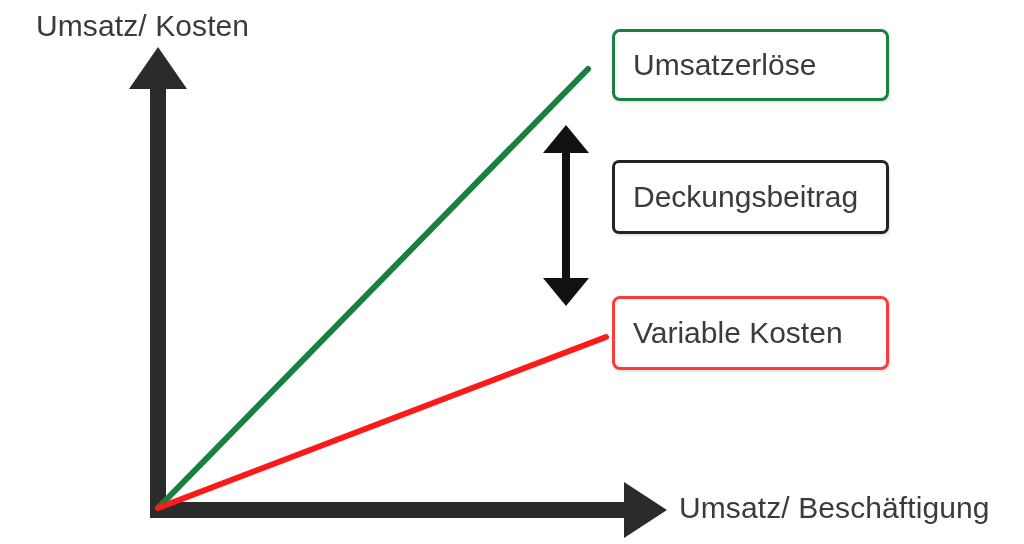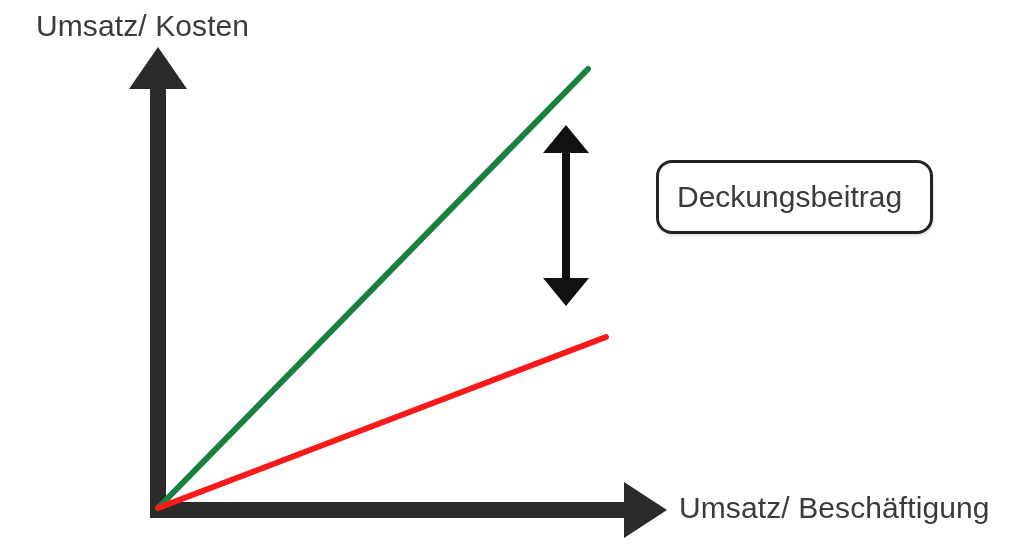--- a/index.html
+++ b/index.html
@@ -84,22 +84,21 @@
     height: 72px;
     border-color: #1a8040;
   }
   #legend-box-contribution {
     left: 612px;
     top: 160px;
     width: 277px;
     height: 74px;
     border-color: #232323;
     border-width: 3px;
-    border-radius: 16px;
-    margin-left: 44px;
+    border-radius: 7px;
   }
   #legend-box-variable-costs {
     left: 612px;
     top: 296px;
     width: 277px;
     height: 74px;
     border-color: #fb3b3b;
   }
 </style>
 </head>
@@ -125,19 +124,25 @@
       <rect x="562" y="140" width="8" height="152" fill="#111111"></rect>
       <polygon points="566,125 589,153 543,153" fill="#111111"></polygon>
       <polygon points="566,306 589,278 543,278" fill="#111111"></polygon>
     </g>
   </svg>
 
   <div class="axis-label" id="y-axis-label">Umsatz/ Kosten</div>
 
   <div class="axis-label" id="x-axis-label">Umsatz/ Beschäftigung</div>
 
+  <div class="legend-box" id="legend-box-revenue">
+    <span class="legend-label">Umsatzerlöse</span>
+  </div>
 
   <div class="legend-box" id="legend-box-contribution">
     <span class="legend-label">Deckungsbeitrag</span>
   </div>
 
+  <div class="legend-box" id="legend-box-variable-costs">
+    <span class="legend-label">Variable Kosten</span>
+  </div>
 
 </div>
 
 </body></html>

